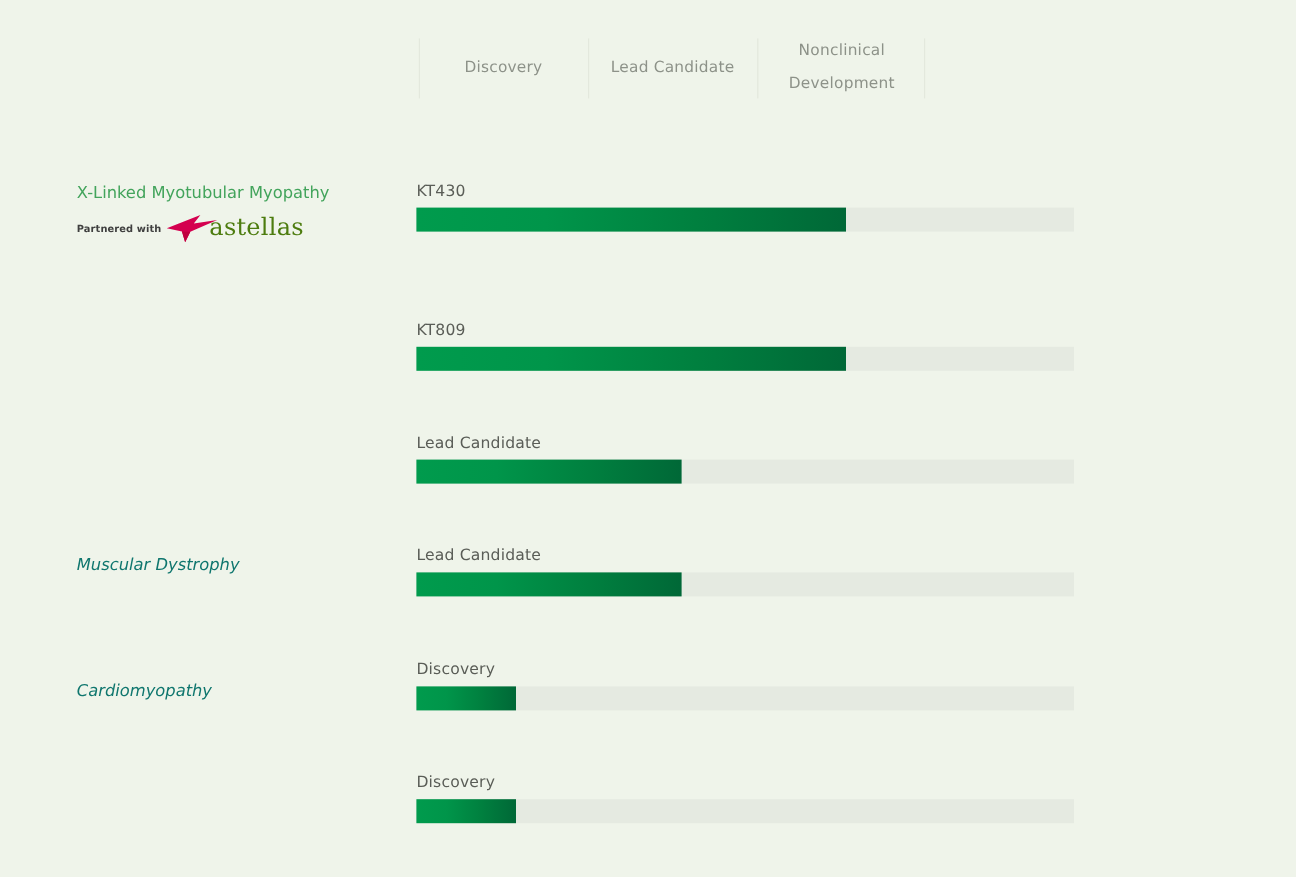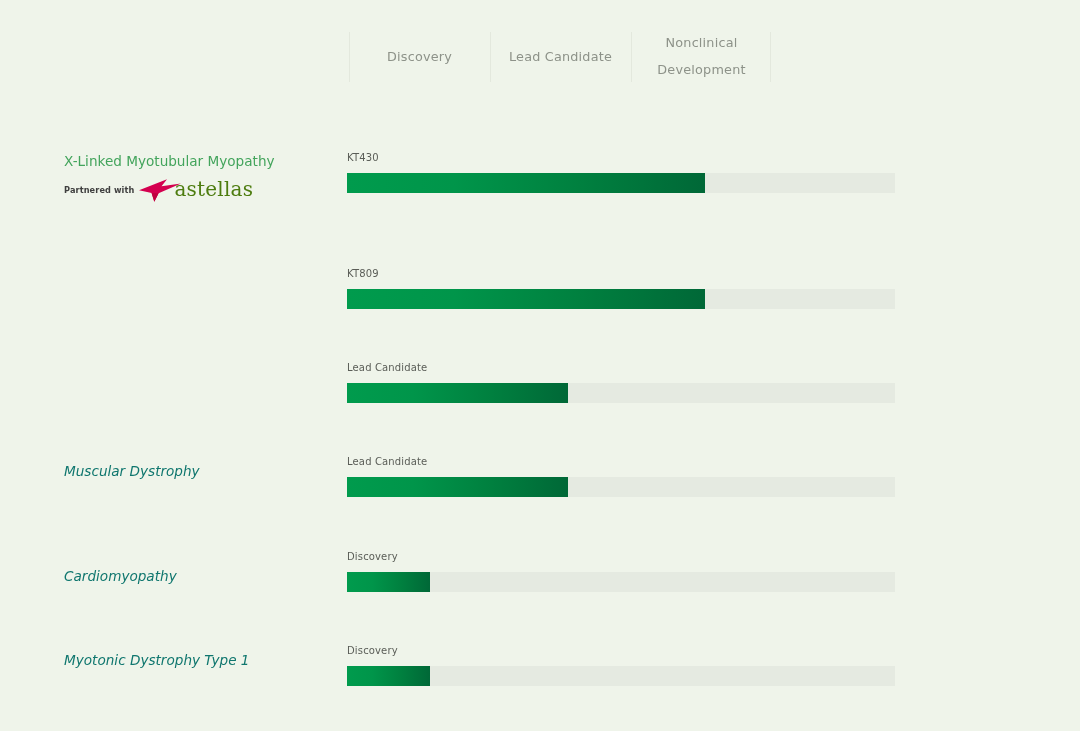--- a/index.html
+++ b/index.html
@@ -63,21 +63,21 @@
     font-family:"DejaVu Serif", serif;
     font-size:20px; color:#4d7c0f;
     letter-spacing:.2px; line-height:1;
     margin-left:-10px; padding-bottom:2px;
   }
 
   
   .stage-label {
     position:absolute;
     left:347px; top:0;
-    font-size:10px; color:#5a5d57;
+    font-size:13px; color:#5a5d57;
     letter-spacing:.15px;
     white-space:nowrap;
   }
   .track {
     position:absolute;
     left:347px; top:21px;
     width:548px; height:20px;
     background:#e5eae1;
   }
   .fill {
@@ -143,20 +143,19 @@
 
   <div class="row" style="top:507px">
     <div class="prog-name gray" style="top:16px">Cardiomyopathy</div>
     <div class="stage-label">Discovery</div>
     <div class="track">
       <div class="fill" style="width:15.1%"></div>
     </div>
   </div>
 
   <div class="row" style="top:601px">
-    <div class="prog-name gray" style="top:6px">Myotonic Dystrophy Type 1</div>
     <div class="stage-label">Discovery</div>
     <div class="track">
       <div class="fill" style="width:15.1%"></div>
     </div>
   </div>
 
 </div>
 
 </body></html>

